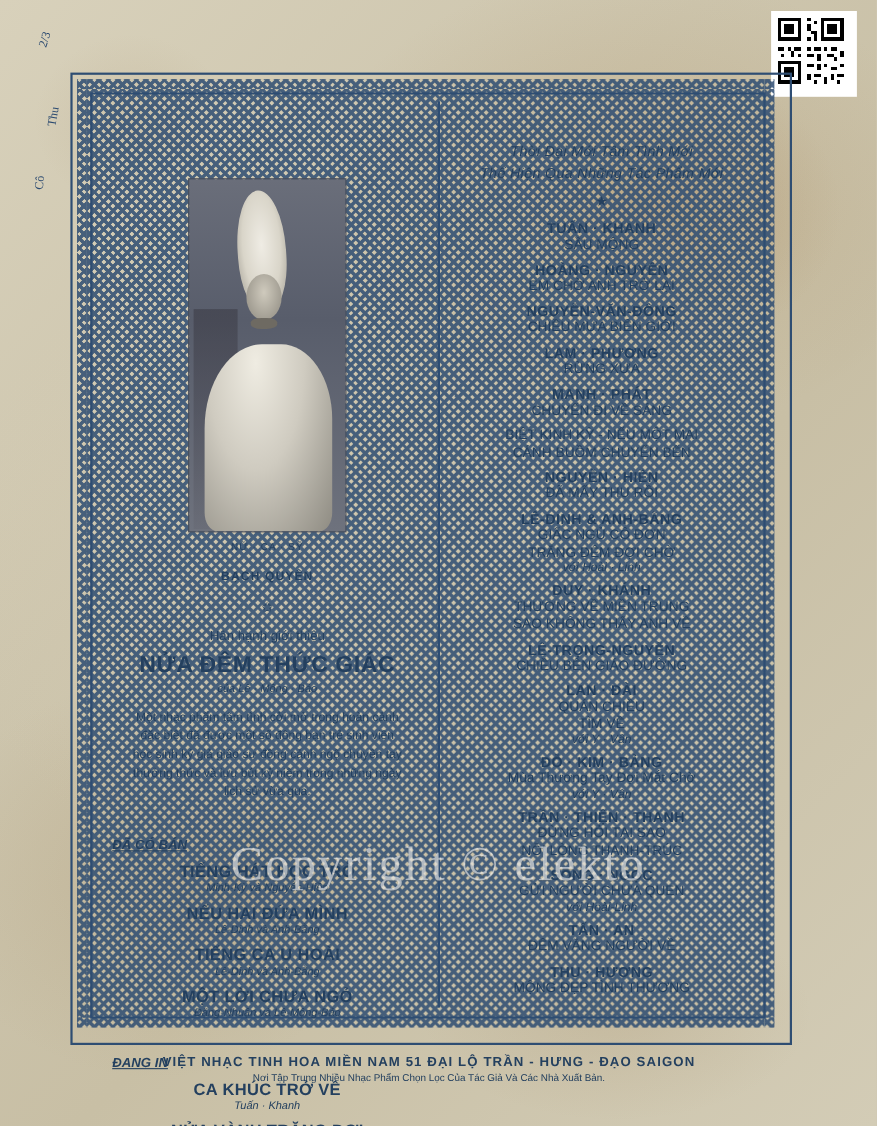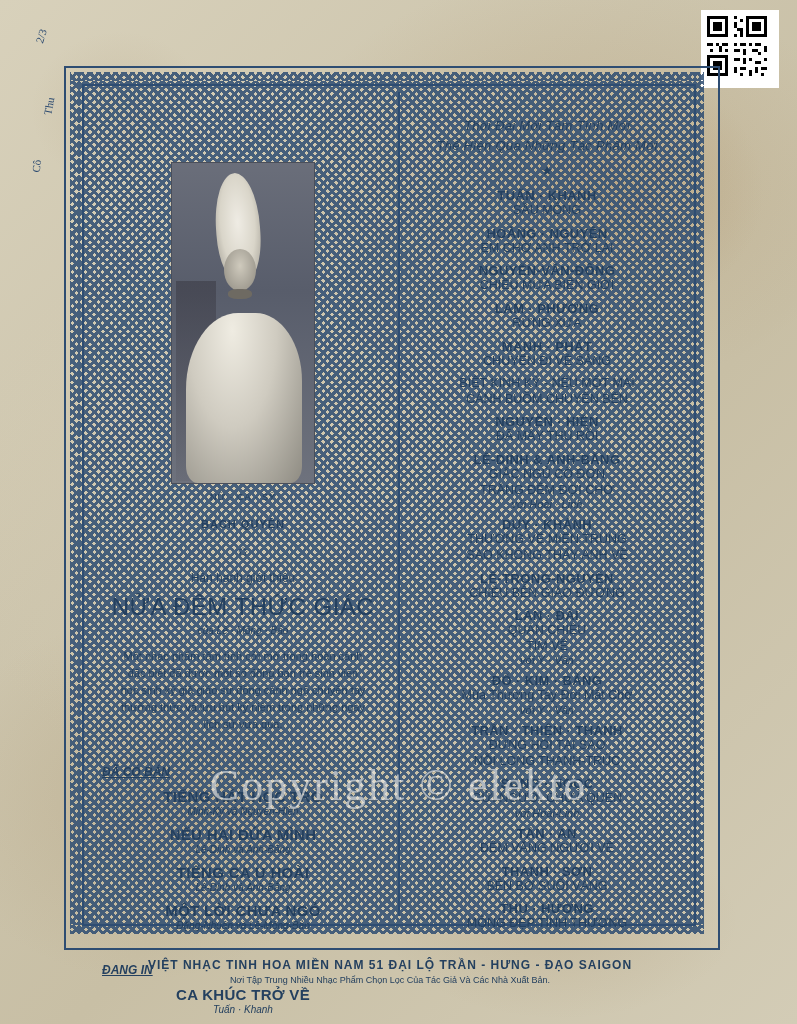--- a/index.html
+++ b/index.html
@@ -84,40 +84,40 @@
     background:linear-gradient(180deg,rgba(60,60,70,.6),rgba(90,90,100,.2));
   }
   .photo .neck{
     position:absolute;left:56px;top:126px;width:24px;height:10px;
     background:#6e6a62;border-radius:40%;
   }
   .cap{margin-top:8px;font-size:9px;letter-spacing:1px;}
   .cap .nm{display:block;font-weight:bold;font-size:11px;margin-top:16px;letter-spacing:1px;}
   .star{margin:14px 0 12px;font-size:13px;color:#24405f;}
   .intro{font-size:12px;margin-bottom:8px;}
-  .title-main{font-size:24px;font-weight:normal;letter-spacing:.5px;}
+  .title-main{font-size:21px;font-weight:bold;letter-spacing:.5px;}
   .by{font-size:10px;font-style:italic;margin-top:4px;}
   .blurb{
     font-size:11px;line-height:1.55;text-align:center;margin:12px 22px 0;
   }
   .sect{
     margin-top:32px;text-align:left;padding-left:6px;
     font-size:12px;font-weight:bold;font-style:italic;
     text-decoration:underline;
   }
   .song{margin-top:9px;}
   .song .t{font-size:15px;font-weight:bold;letter-spacing:.3px;}
   .song .a{font-size:10px;font-style:italic;margin-top:1px;}
 
   
   .right{
     position:absolute;left:406px;top:96px;width:282px;height:816px;
     color:#24405f;text-align:center;
   }
-  .rhead{font-size:13px;font-style:italic;line-height:1.5;margin-top:20px;letter-spacing:.3px;}
+  .rhead{font-size:13px;font-style:italic;line-height:1.5;margin-top:32px;letter-spacing:.3px;}
   .rstar{margin:8px 0 10px;font-size:13px;}
   .entry{margin-bottom:7px;}
   .entry .au{font-size:13px;font-weight:bold;letter-spacing:.4px;}
   .entry .sg{font-size:12.5px;line-height:1.25;}
   .entry .wt{font-size:11px;font-style:italic;}
 
   
   .footer{
     position:absolute;left:64px;top:958px;width:652px;text-align:center;color:#24405f;
   }
@@ -318,24 +318,20 @@
   <div class="entry">
     <div class="au">SONG · NGỌC</div>
     <div class="sg">GỬI NGƯỜI CHƯA QUEN</div>
     <div class="wt">với   Hoài-Linh</div>
   </div>
   <div class="entry">
     <div class="au">TẤN · AN</div>
     <div class="sg">ĐÊM VẮNG NGƯỜI VỀ</div>
   </div>
   <div class="entry">
-    <div class="au">THANH · SƠN</div>
-    <div class="sg">BÊN BỜ SUỐI VÀNG</div>
-  </div>
-  <div class="entry">
     <div class="au">THU · HƯƠNG</div>
     <div class="sg">MỘNG ĐẸP TÌNH THƯƠNG</div>
   </div>
 </div>
 
 <div class="footer">
   <div class="f1">VIỆT  NHẠC  TINH  HOA  MIỀN  NAM  51  ĐẠI  LỘ  TRẦN - HƯNG - ĐẠO  SAIGON</div>
   <div class="f2">Nơi Tập Trung Nhiều Nhạc Phẩm Chọn Lọc Của Tác Giả Và Các Nhà Xuất Bản.</div>
 </div>
 

